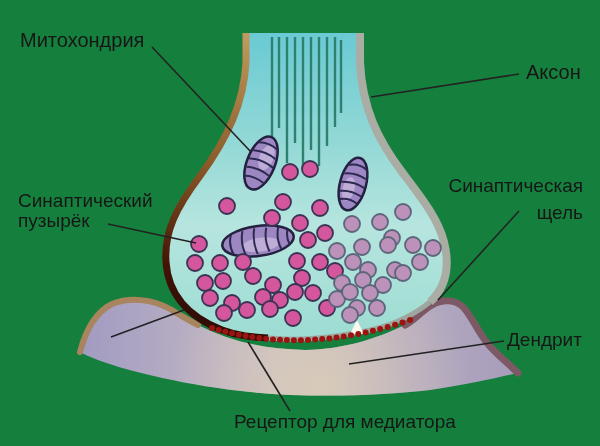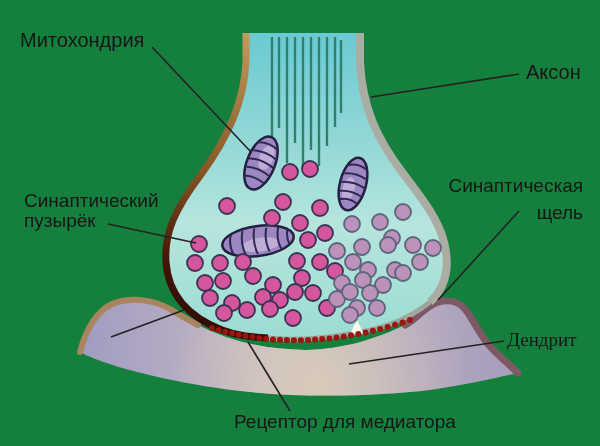--- a/index.html
+++ b/index.html
@@ -209,19 +209,19 @@
       <line x1="108" y1="224" x2="196" y2="243"></line>
       <line x1="519" y1="211" x2="438" y2="300"></line>
       <line x1="111" y1="337" x2="184" y2="310"></line>
       <line x1="504" y1="341" x2="349" y2="364"></line>
       <line x1="290" y1="411" x2="248" y2="342"></line>
     </g>
   </svg>
 
   <div class="label big" style="left:20px;top:30px;">Митохондрия</div>
   <div class="label big" style="left:526px;top:62px;">Аксон</div>
-  <div class="label" style="left:24px;top:191px;">Синаптический
+  <div class="label" style="left:18px;top:191px;">Синаптический
 пузырёк</div>
   <div class="label right lh18" style="left:440px;top:172px;width:143px;">Синаптическая
 щель</div>
-  <div class="label" style="left:507px;top:330px;font-family:Liberation Serif, serif;">Дендрит</div>
+  <div class="label" style="left:507px;top:330px;">Дендрит</div>
   <div class="label" style="left:188px;top:412px;margin-left:46px;">Рецептор для медиатора</div>
 </div>
 
 </body></html>

